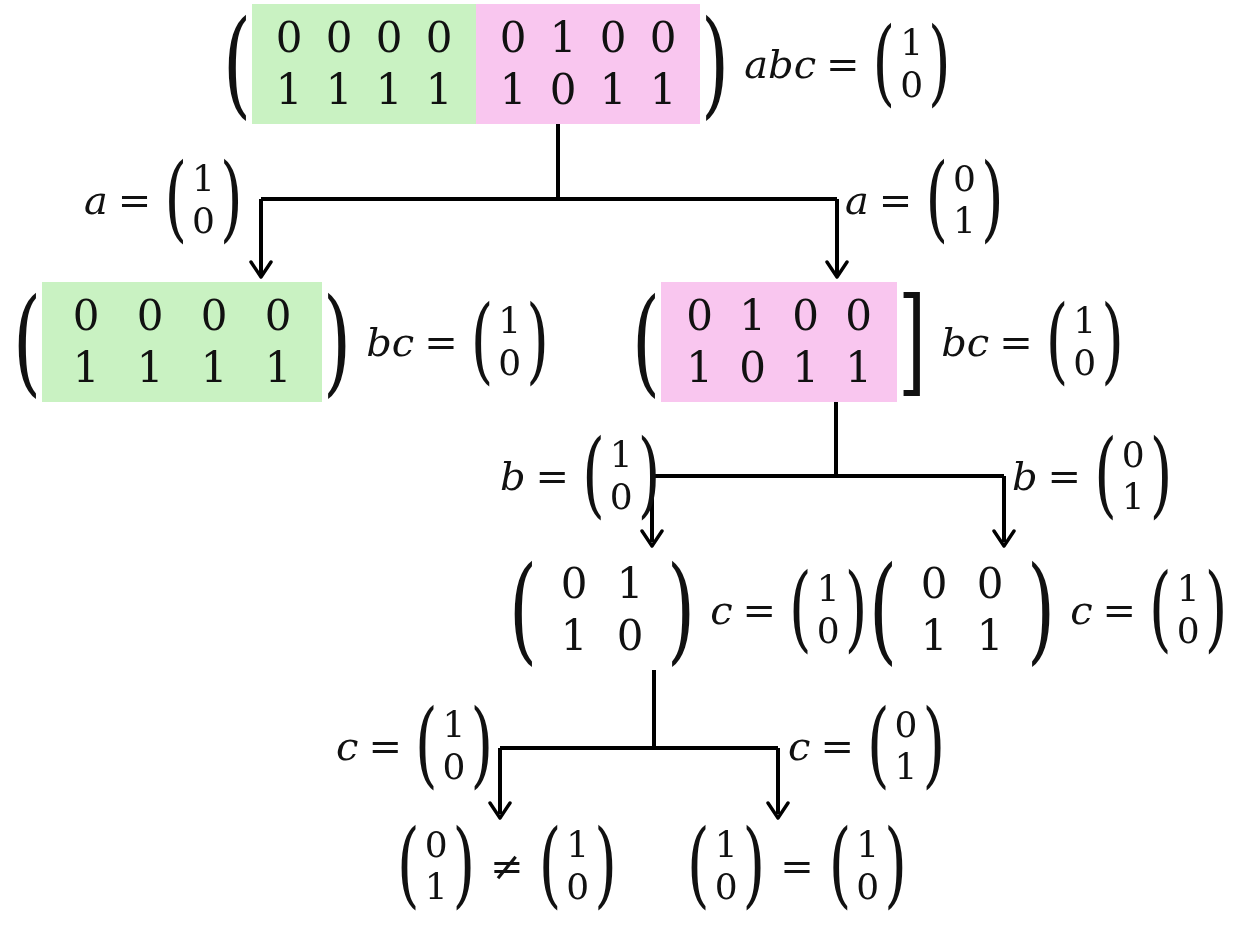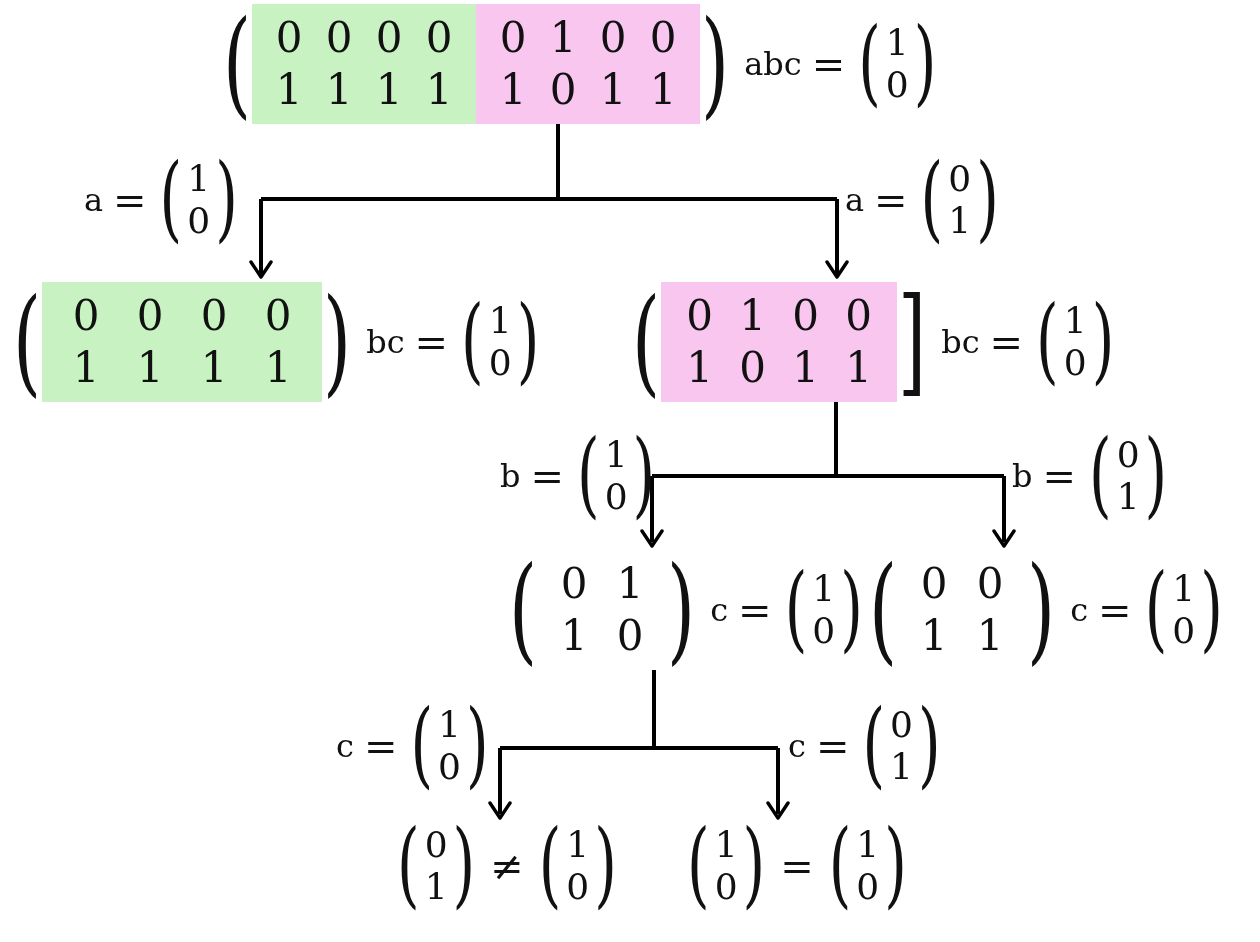--- a/index.html
+++ b/index.html
@@ -19,21 +19,21 @@
   .cell{font-size:42px;line-height:52px;text-align:center;}
   .paren{
     display:inline-block;font-size:72px;line-height:1;
     transform:scaleY(1.62) translateY(-1px);transform-origin:50% 50%;
     font-weight:400;padding:0 1px;
   }
   .vec{display:inline-flex;align-items:center;}
   .vec .paren{font-size:58px;transform:scaleY(1.6) translateY(-1px);}
   .vec .col{display:flex;flex-direction:column;padding:0 4px;}
   .vec .col span{font-size:36px;line-height:42px;text-align:center;}
-  .vlabel{font-size:32px;margin:0 10px 0 14px;white-space:nowrap;}
+  .vlabel{font-style:italic;font-size:40px;margin:0 10px 0 14px;white-space:nowrap;}
   .rel{font-size:40px;margin:0 12px 0 0;}
   .leaf .rel{margin:0 14px;}
   .elabel .vlabel{margin:0 10px 0 0;}
 </style>
 </head>
 <body>
 
 <div class="canvas">
 
   <svg class="edges" width="1260" height="942" viewBox="0 0 1260 942">

